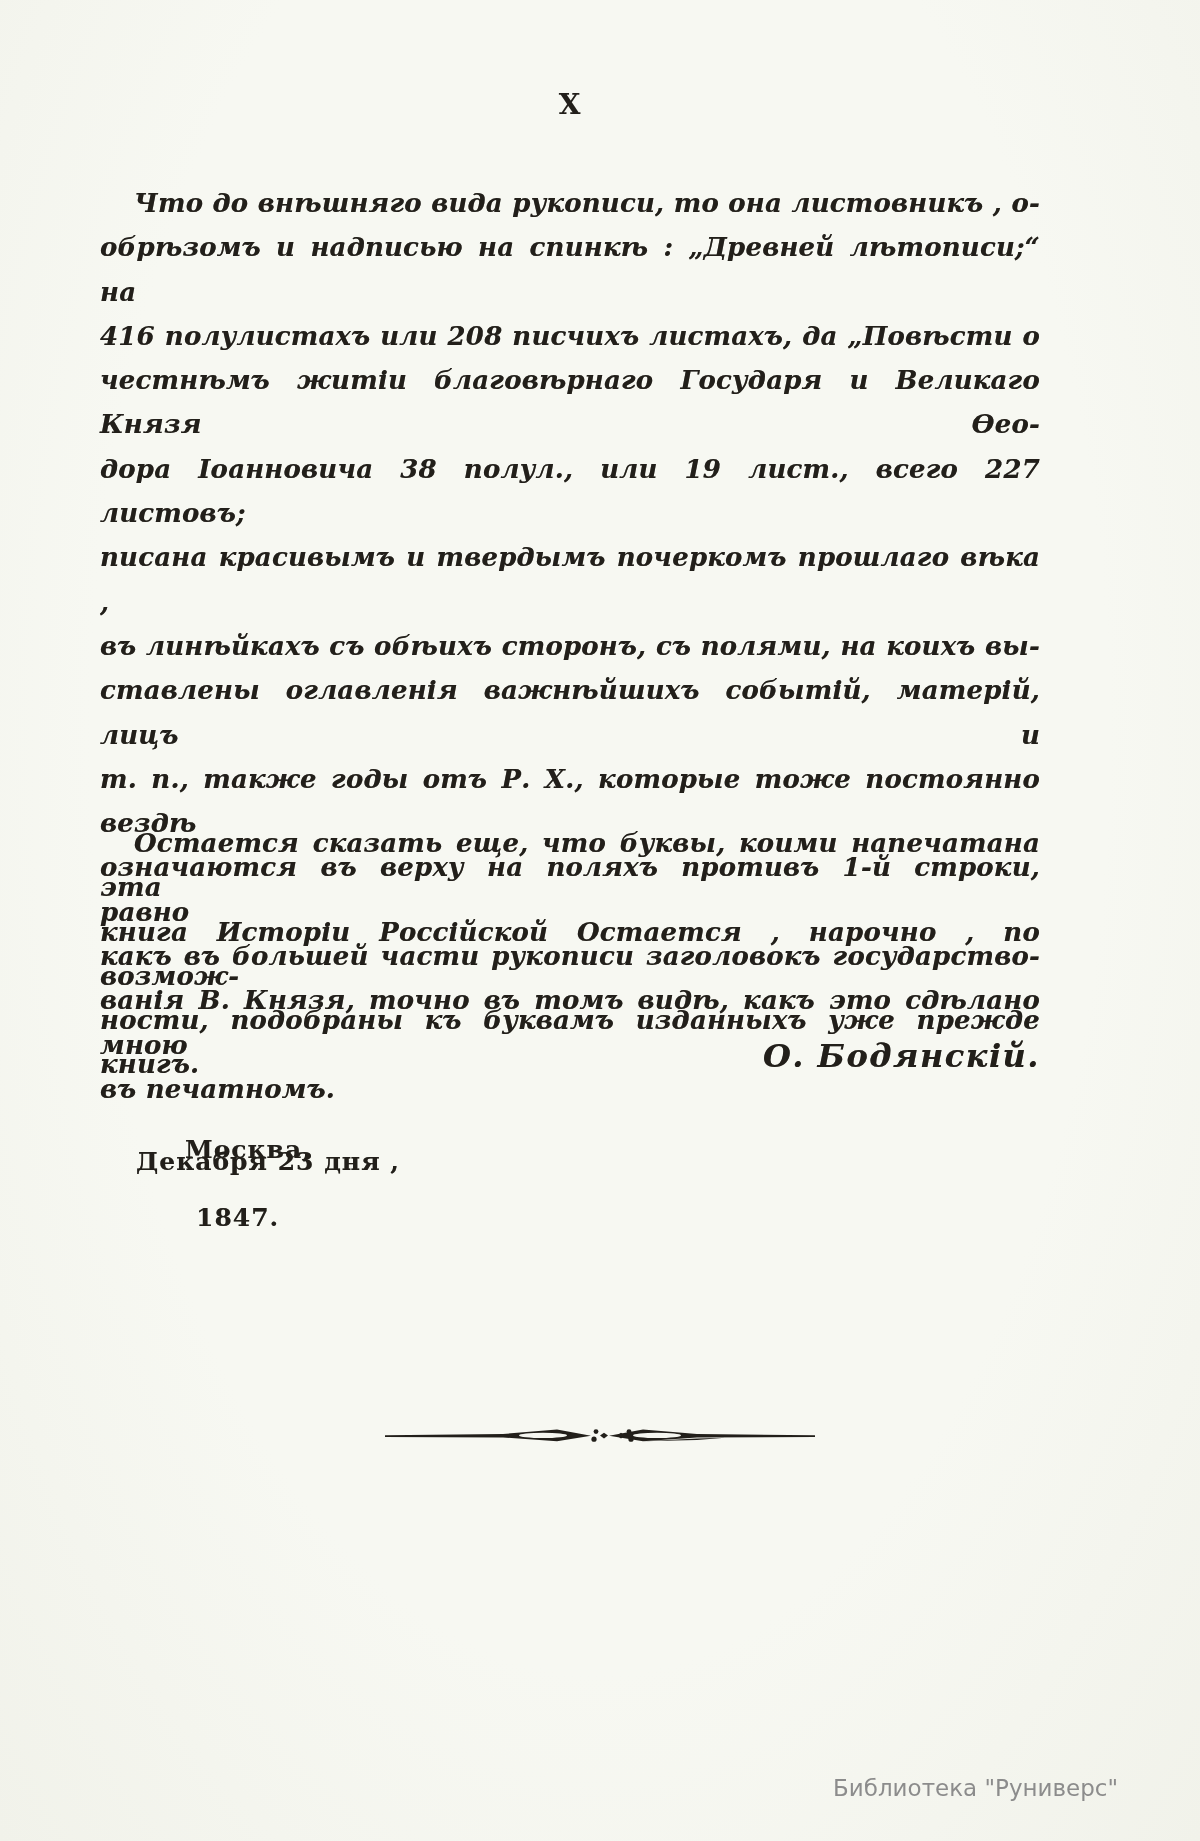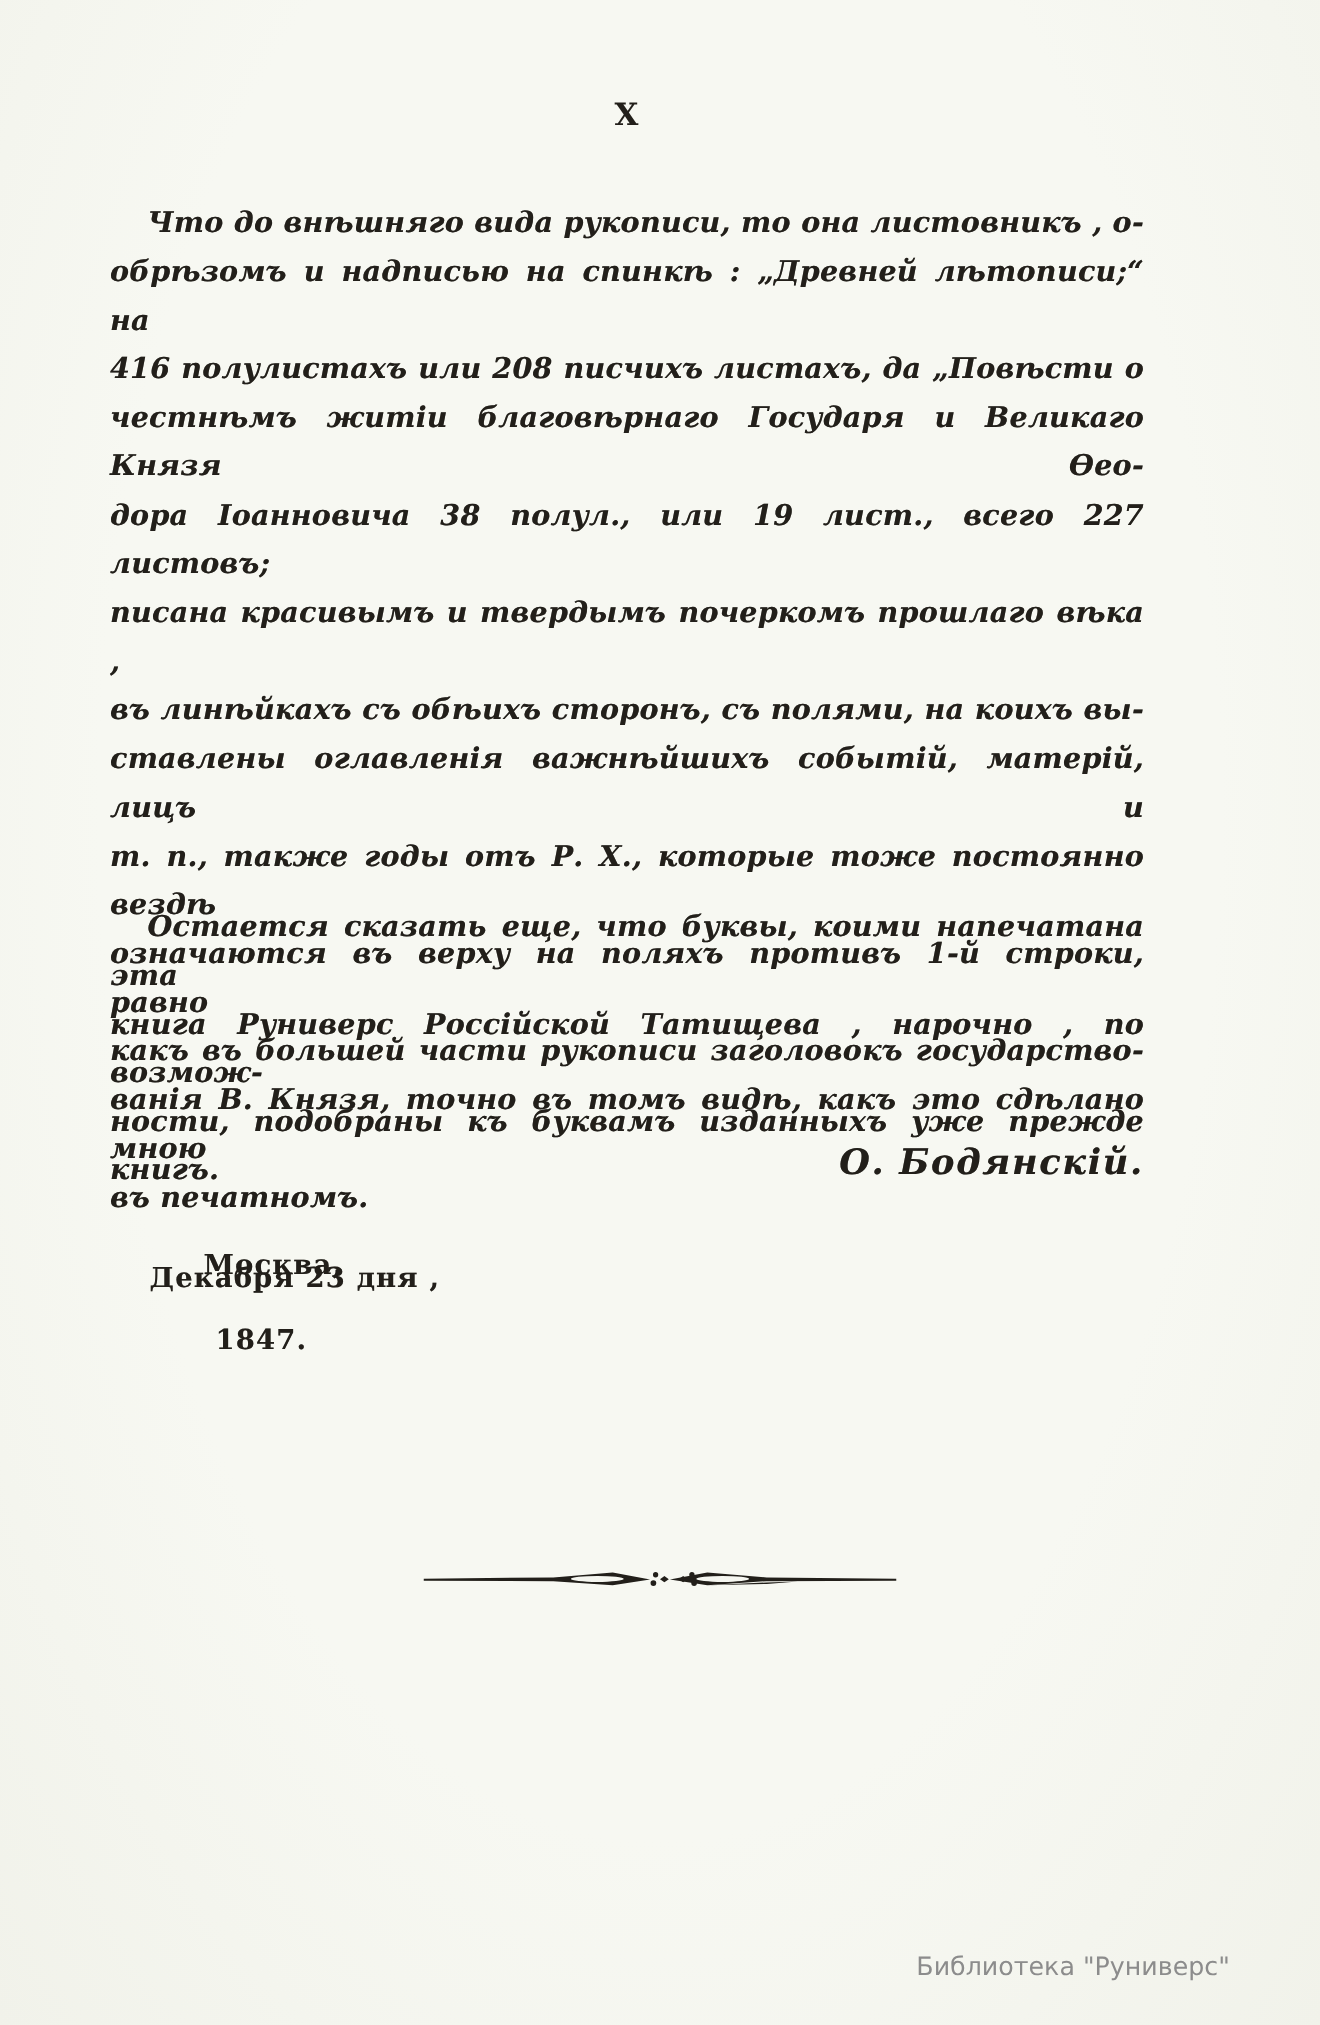--- a/index.html
+++ b/index.html
@@ -81,21 +81,21 @@
     <div class="line">ставлены оглавленія важнѣйшихъ событій, матерій, лицъ и</div>
     <div class="line">т. п., также годы отъ Р. Х., которые тоже постоянно вездѣ</div>
     <div class="line">означаются въ верху на поляхъ противъ 1-й строки, равно</div>
     <div class="line">какъ  въ  большей  части  рукописи  заголовокъ  государство-</div>
     <div class="line">ванія В. Князя, точно въ томъ видѣ, какъ это сдѣлано мною</div>
     <div class="line flush">въ печатномъ.</div>
   </div>
 
   <div class="body-block p2">
     <div class="line indent">Остается сказать еще, что буквы, коими напечатана эта</div>
-    <div class="line">книга Руниверс  Россійской  Татищева , нарочно ,  по возмож-</div>
+    <div class="line">книга Исторіи  Россійской  Остается , нарочно ,  по возмож-</div>
     <div class="line">ности,  подобраны  къ буквамъ  изданныхъ  уже  прежде книгъ.</div>
   </div>
 
 
   <div class="signature">О.  Бодянскій.</div>
 
   <div class="dateline-city dateline-item">Москва,</div>
   <div class="dateline-date dateline-item">Декабря  23  дня ,</div>
   <div class="dateline-year dateline-item">1847.</div>
 

